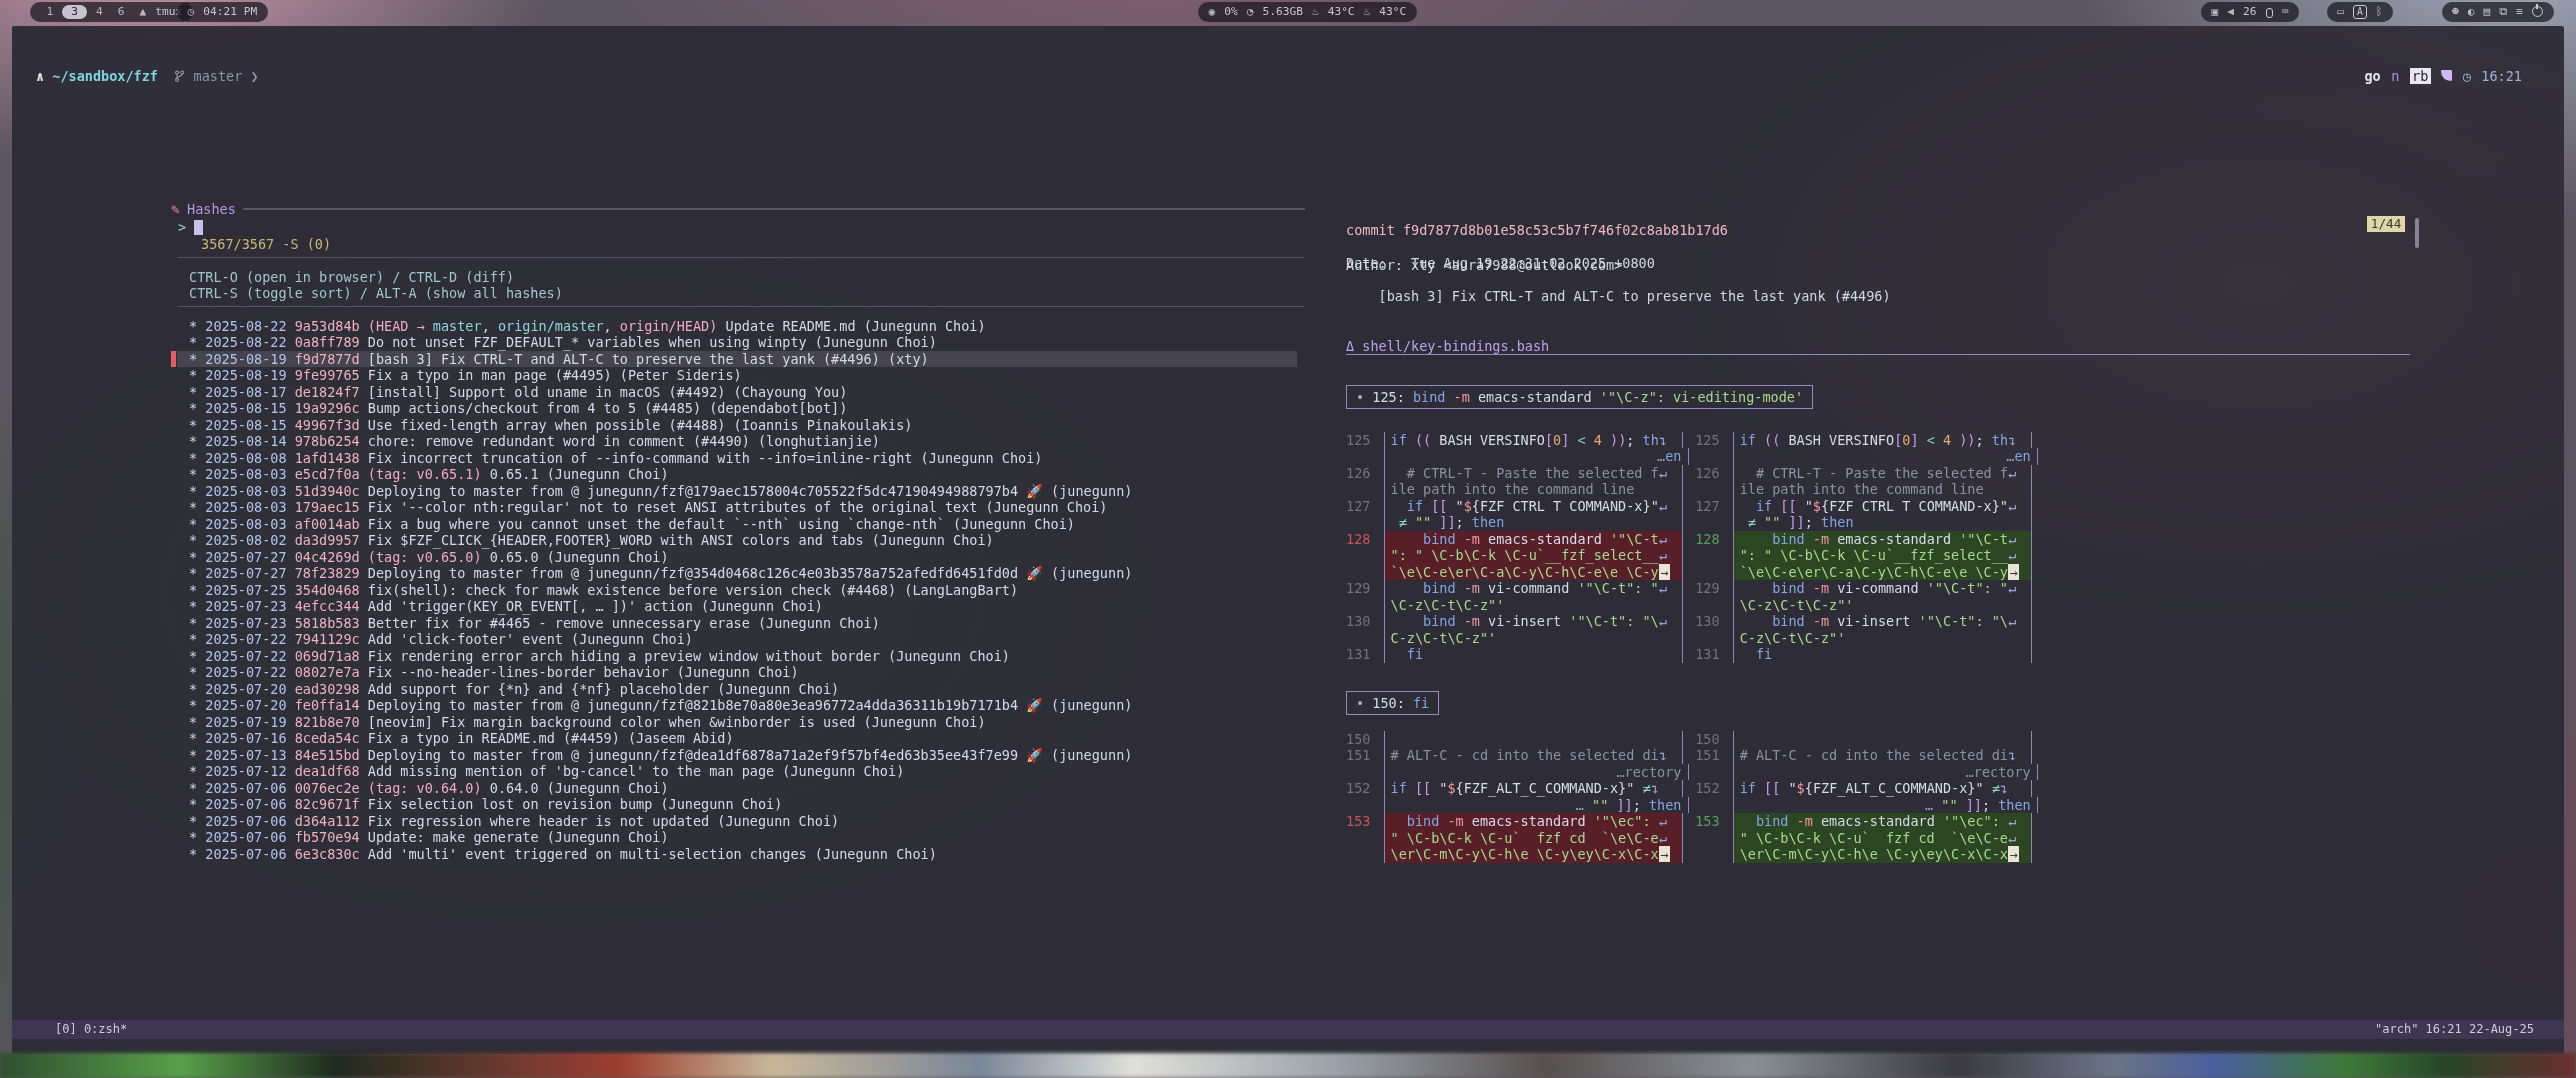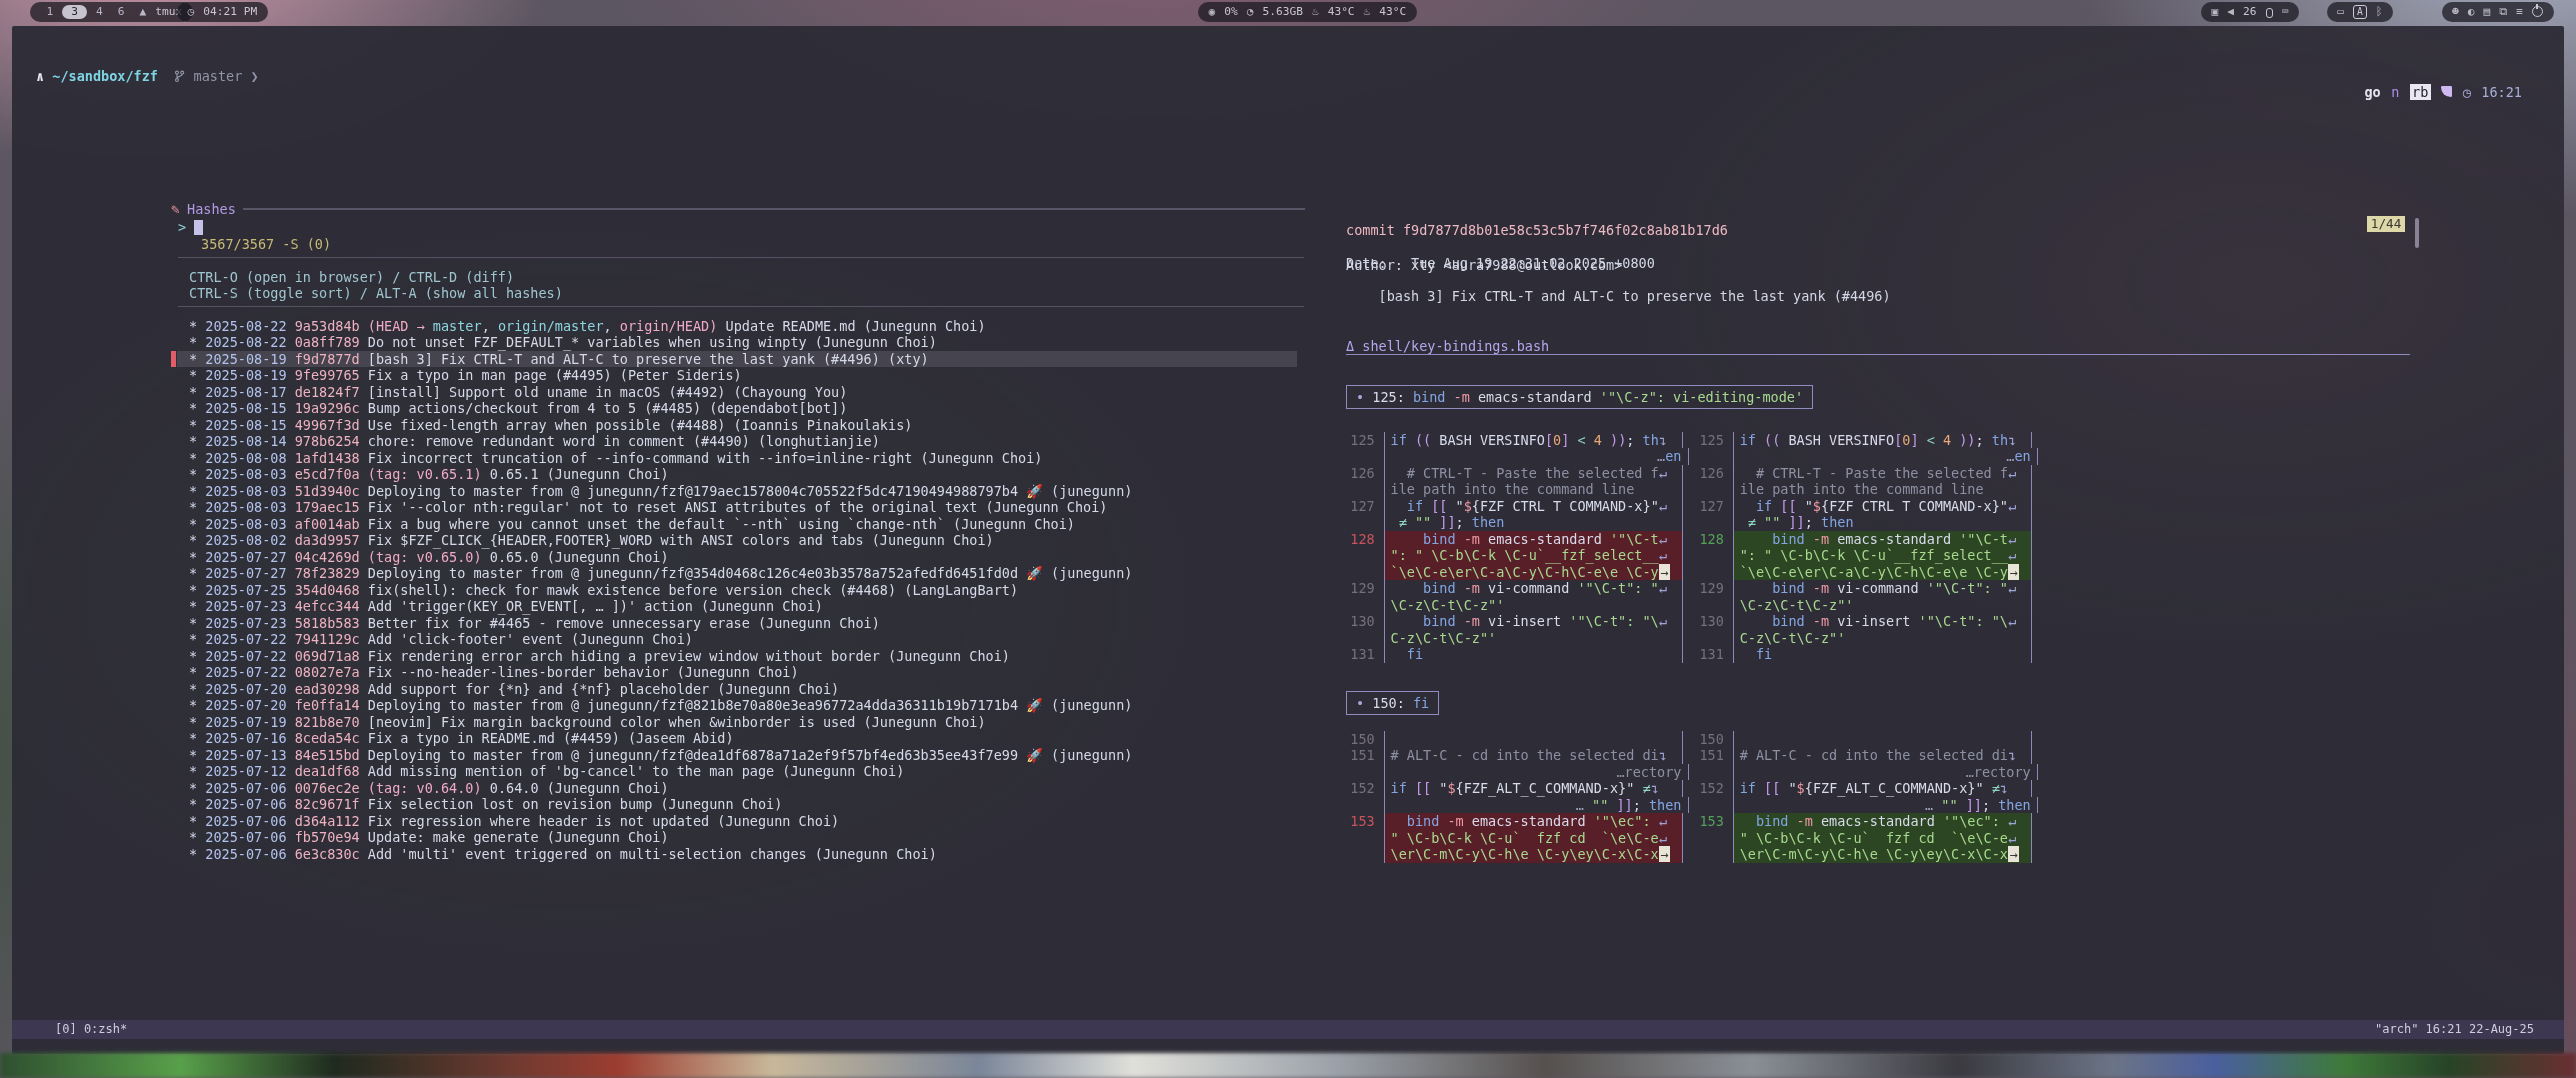--- a/index.html
+++ b/index.html
@@ -37,21 +37,21 @@
       radial-gradient(899px 524px at 22% 55%, rgba(70,90,70,0.10), rgba(0,0,0,0) 70%),
       radial-gradient(899px 524px at 88% 25%, rgba(140,90,110,0.10), rgba(0,0,0,0) 70%),
       rgba(45,44,54,0.965);
     font-size:13.5px;color:#d4d7e6;}
   .line{position:absolute;height:16.5px;line-height:16.5px;white-space:pre;}
   
   .p-caret{color:#e8ebf5;font-weight:bold;}
   .p-path{color:#7fd4e4;font-weight:bold;}
   .p-branch{color:#9095a8;}
   .p-chev{color:#8f94a8;}
-  .rprompt{position:absolute;top:42px;right:42px;height:16.5px;display:flex;align-items:center;gap:10.5px;line-height:16.5px;margin-top:16px;}
+  .rprompt{position:absolute;top:42px;right:42px;height:16.5px;display:flex;align-items:center;gap:10.5px;line-height:16.5px;}
   .rp-go{color:#e2e5f0;font-weight:bold;}
   .rp-node{color:#a98fe8;}
   .rp-ruby{background:#e9e7f2;color:#25232d;padding:0 2.2px;}
   .rp-wedge{width:11.2px;height:11.2px;background:#cdb9f2;border-radius:1.5px 1.5px 1.5px 100%;}
   .rp-time{color:#a8aed8;}
   
   .fzf-labelrow{position:absolute;left:159px;top:175px;height:16.5px;display:flex;align-items:center;gap:7.5px;width:1134px;}
   .fzf-label-icon{color:#e78ba0;font-size:14.2px;}
   .fzf-label{color:#b49ae4;}
   .fzf-borderline{flex:1;height:1.5px;background:#655f72;opacity:.8;}
@@ -74,21 +74,21 @@
   .pv-file{color:#b5a6ec;}
   .pv-rule{position:absolute;left:1334px;top:328px;width:1064px;height:1.5px;background:#8f8ac0;}
   .badge{position:absolute;top:190px;right:159px;background:#ded8a8;color:#3a3830;
     height:16.5px;line-height:16.5px;padding:0 3.7px;font-size:12.7px;}
   .scrollthumb{position:absolute;top:192px;right:145px;width:4.5px;height:30px;background:#89839a;border-radius:2.2px;}
   .hunkbox{position:absolute;left:1334px;border:1.5px solid #8f8cc0;padding:3px 9px;
     height:16.5px;line-height:16.5px;white-space:pre;background:rgba(45,44,54,0.3);}
   .diffgrid{position:absolute;left:1334px;display:flex;gap:6.7px;}
   .pane{display:flex;flex-direction:column;}
   .drow{display:flex;height:16.5px;line-height:16.5px;}
-  .ln{width:33px;text-align:center;padding-right:4.5px;color:#75707c;white-space:pre;}
+  .ln{width:33px;text-align:left;padding-right:4.5px;color:#75707c;white-space:pre;}
   .ln-del{color:#c9535d;}
   .ln-add{color:#55a058;}
   .code{width:291px;padding-left:6px;border-left:1.5px solid #8d89ba;border-right:1.5px solid #8d89ba;
     white-space:pre;overflow:hidden;}
   .code.del{background:#591f29;}
   .code.add{background:#2c4522;}
   .code.ar{text-align:right;padding-right:6px;}
   .sg-w{color:#d8dbeb}.sg-kw{color:#83a5e2}.sg-pu{color:#c79bec}.sg-num{color:#e8a775}
   .sg-op{color:#8ed4c4}.sg-com{color:#8d90a3}.sg-str{color:#a8d98f}.sg-pk{color:#ef9aa4}
   .sg-dim{color:#9aa0b8}.sg-wr{color:#9fa3d6}.sg-hb{color:#a9a5d8}

